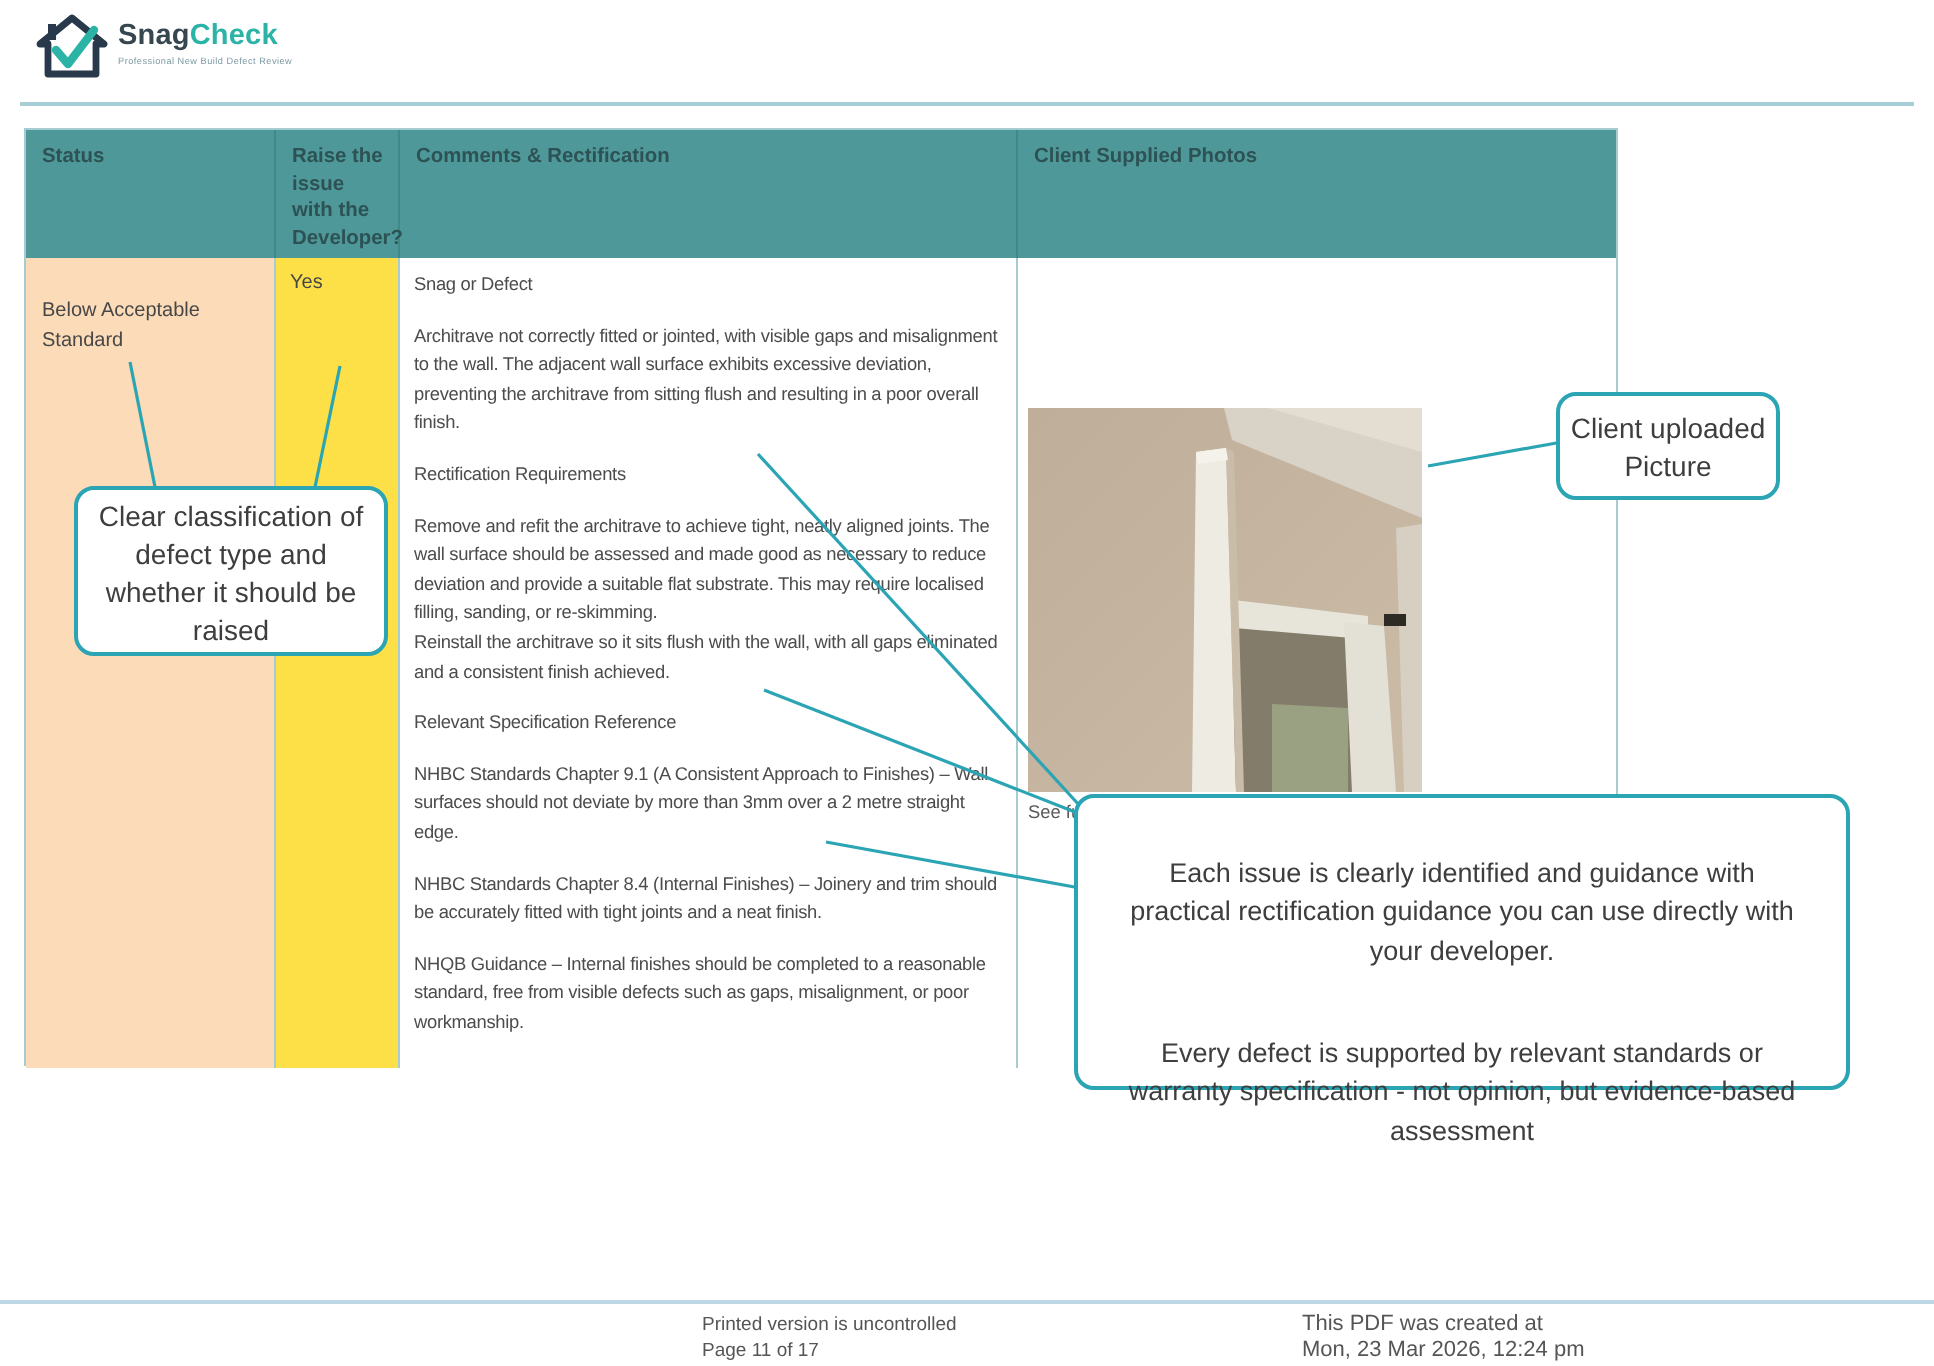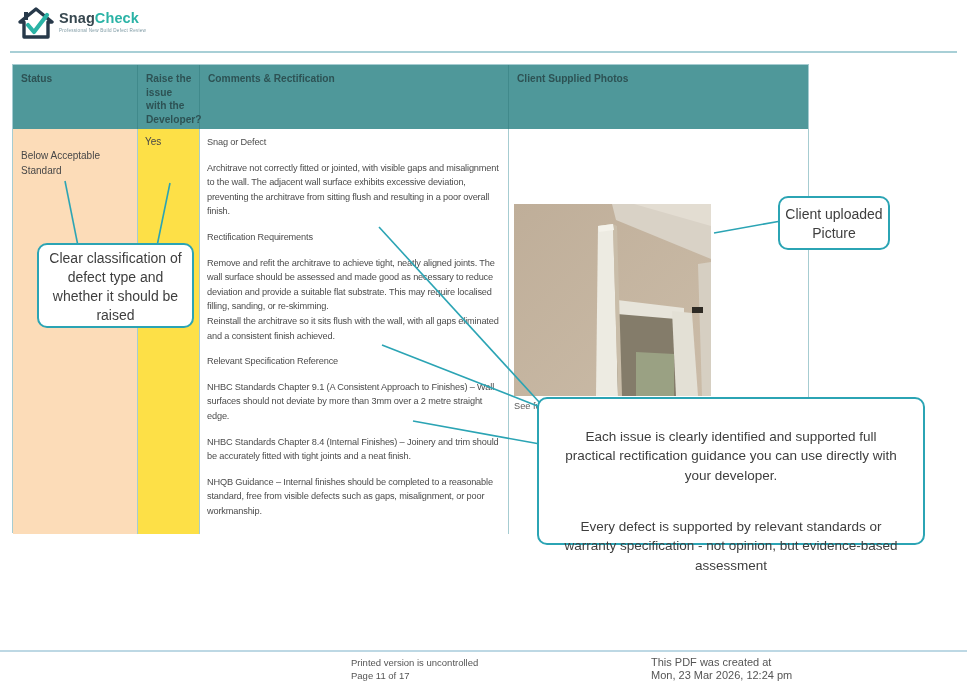--- a/index.html
+++ b/index.html
@@ -133,21 +133,21 @@
 
   <div class="callout callout-classification">Clear classification of
 defect type and
 whether it should be
 raised</div>
 
   <div class="callout callout-client-photo">Client uploaded
 Picture</div>
 
   <div class="callout callout-guidance">
-    <div class="cg-p1">Each issue is clearly identified and supported full
+    <div class="cg-p1">Each issue is clearly identified and guidance with
 practical rectification guidance you can use directly with
 your developer.</div>
     <div class="cg-p2">Every defect is supported by relevant standards or
 warranty specification - not opinion, but evidence-based
 assessment</div>
   </div>
 
   <div class="footer-divider"></div>
   <div class="footer-left">
     <div>Printed version is uncontrolled</div>

